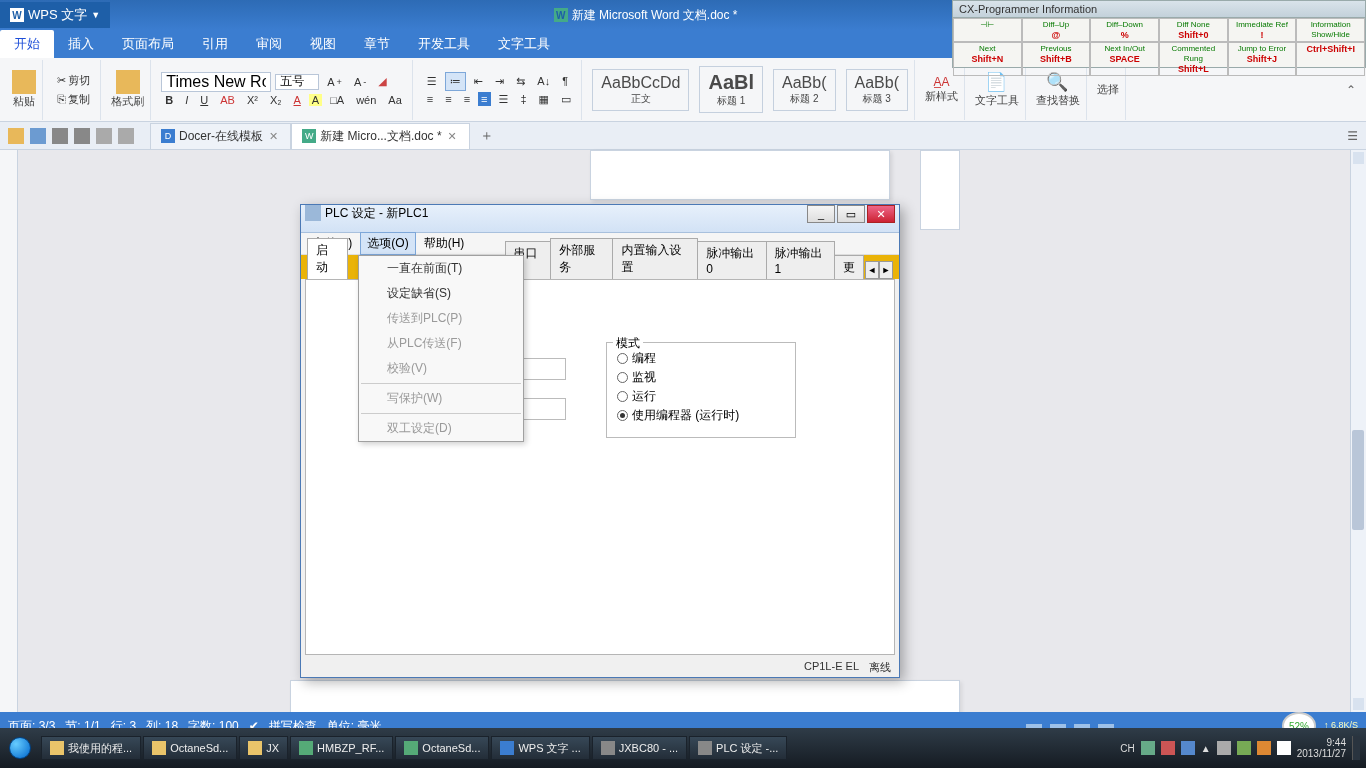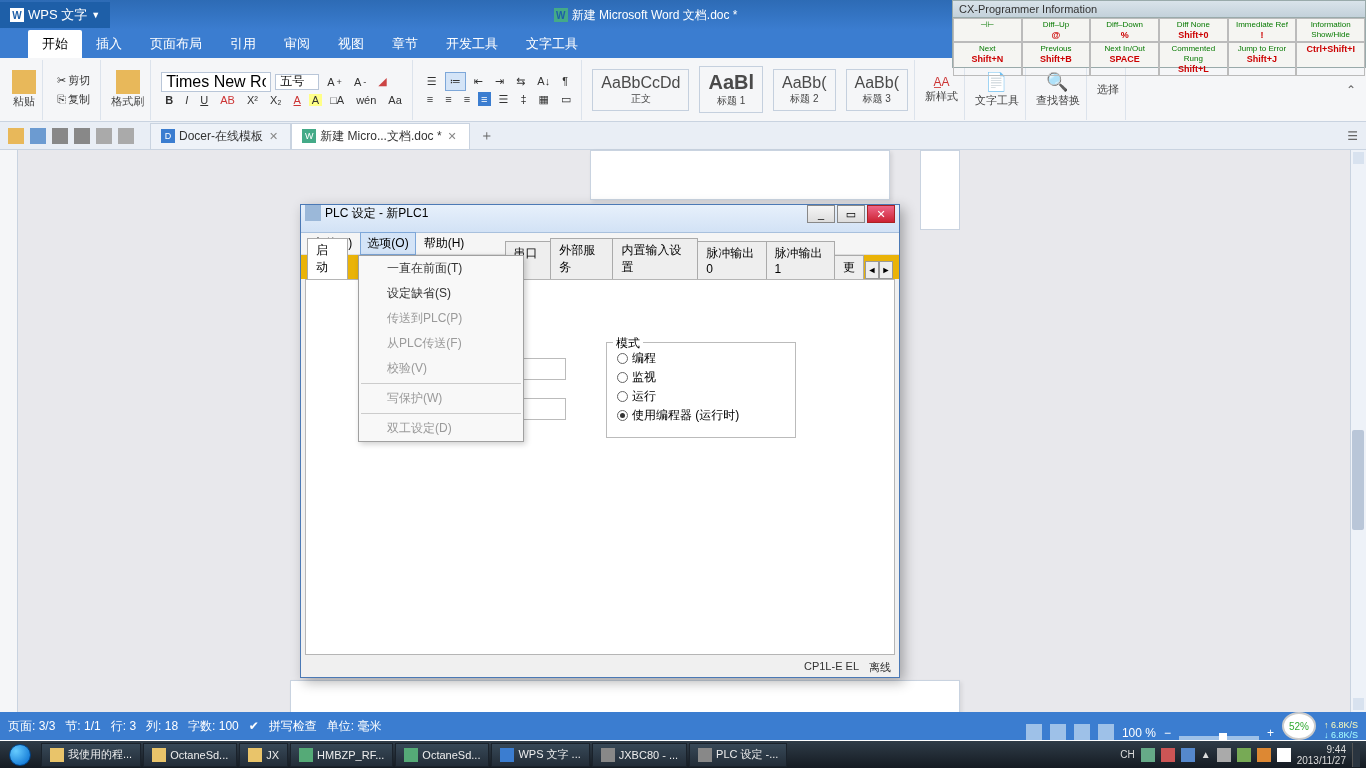--- a/index.html
+++ b/index.html
@@ -10,21 +10,21 @@
 .titlebar .logo { background:#1e5fa8; padding:4px 10px; font-size:13px; display:flex; align-items:center; gap:4px; }
 .titlebar .doc { margin:0 auto; font-size:12px; display:flex; align-items:center; gap:4px; }
 .win-ico { width:14px; height:14px; background:#fff; color:#1e5fa8; display:inline-flex; align-items:center; justify-content:center; font-size:10px; font-weight:bold; }
 .titlebar .wincontrols { display:flex; }
 .titlebar .wincontrols div { width:36px; height:30px; display:flex; align-items:center; justify-content:center; font-size:14px; }
 .help-icons { display:flex; gap:10px; padding:0 10px; font-size:14px; }
 
 
 .menubar { height:28px; background:#3b7dd0; display:flex; align-items:flex-end; color:#fff; font-size:13px; }
 .menubar .tab { padding:5px 14px; cursor:pointer; }
-.menubar .tab.active { background:#fff; color:#000000; border-radius:2px 2px 0 0;margin-left:28px; }
+.menubar .tab.active { background:#fff; color:#1d4ed8; border-radius:2px 2px 0 0; }
 
 
 .ribbon { height:64px; background:#f5f6f8; border-bottom:1px solid #c9d3e0; display:flex; align-items:center; padding:2px 6px; gap:4px; }
 .rgroup { display:flex; flex-direction:column; align-items:center; padding:2px 6px; border-right:1px solid #dce3ec; height:60px; justify-content:center; }
 .rgroup .lbl { font-size:11px; color:#444; }
 .rrow { display:flex; align-items:center; gap:4px; }
 .rbtn { padding:2px 4px; font-size:11px; color:#333; display:flex; align-items:center; gap:2px; }
 .icon-sq { width:16px; height:16px; background:#6c9bd1; display:inline-block; }
 .font-sel { border:1px solid #b9c6d8; background:#fff; padding:1px 4px; font-size:16px; width:110px; height:20px; }
 .size-sel { border:1px solid #b9c6d8; background:#fff; padding:1px 4px; font-size:12px; width:44px; height:16px; }
@@ -97,21 +97,21 @@
 
 
 .statusbar { position:absolute; bottom:28px; left:0; right:0; height:28px; background:#3b7dd0; color:#fff; display:flex; align-items:center; padding:0 8px; font-size:12px; gap:10px; }
 .statusbar .right { margin-left:auto; display:flex; align-items:flex-end; gap:8px; }
 .zoom-slider { width:80px; height:4px; background:#9ec1e8; position:relative; }
 .zoom-slider::after { content:""; position:absolute; left:40px; top:-3px; width:8px; height:10px; background:#fff; }
 .net-bubble { width:34px; height:28px; border-radius:50%; background:#fff; color:#3a3; display:flex; align-items:center; justify-content:center; font-size:10px; border:2px solid #ccc; }
 .net-stats { font-size:9px; line-height:10px; color:#fff; }
 
 
-.taskbar { position:absolute; bottom:0; left:0; right:0; height:27px; background:linear-gradient(#2f3c48,#151b22); display:flex; align-items:center; }
+.taskbar { position:absolute; bottom:0; left:0; right:0; height:40px; background:linear-gradient(#2f3c48,#151b22); display:flex; align-items:center; }
 .startbtn { width:40px; height:28px; display:flex; align-items:center; justify-content:center; }
 .orb { width:22px; height:22px; border-radius:50%; background:radial-gradient(circle at 30% 30%,#6cf,#06c); border:1px solid #048; }
 .tbitem { height:24px; margin:0 1px; padding:0 8px; background:linear-gradient(#374857,#232d38); border:1px solid #1a222b; color:#eee; font-size:11px; display:flex; align-items:center; gap:4px; max-width:150px; overflow:hidden; white-space:nowrap; }
 .tbitem .fico { width:14px; height:14px; background:#e9c46a; }
 .tray { margin-left:auto; display:flex; align-items:center; gap:6px; padding:0 6px; color:#ddd; font-size:10px; }
 .tray .clock { text-align:right; line-height:11px; }
 .tray .ti { width:14px; height:14px; background:#6a8; }
 .viewbtn { width:16px; height:16px; background:#9ec1e8; }
 </style>
 </head>

